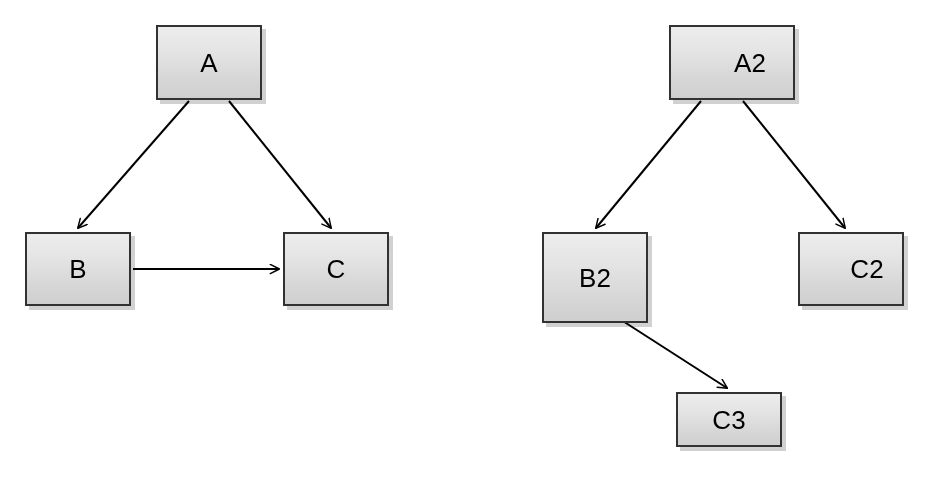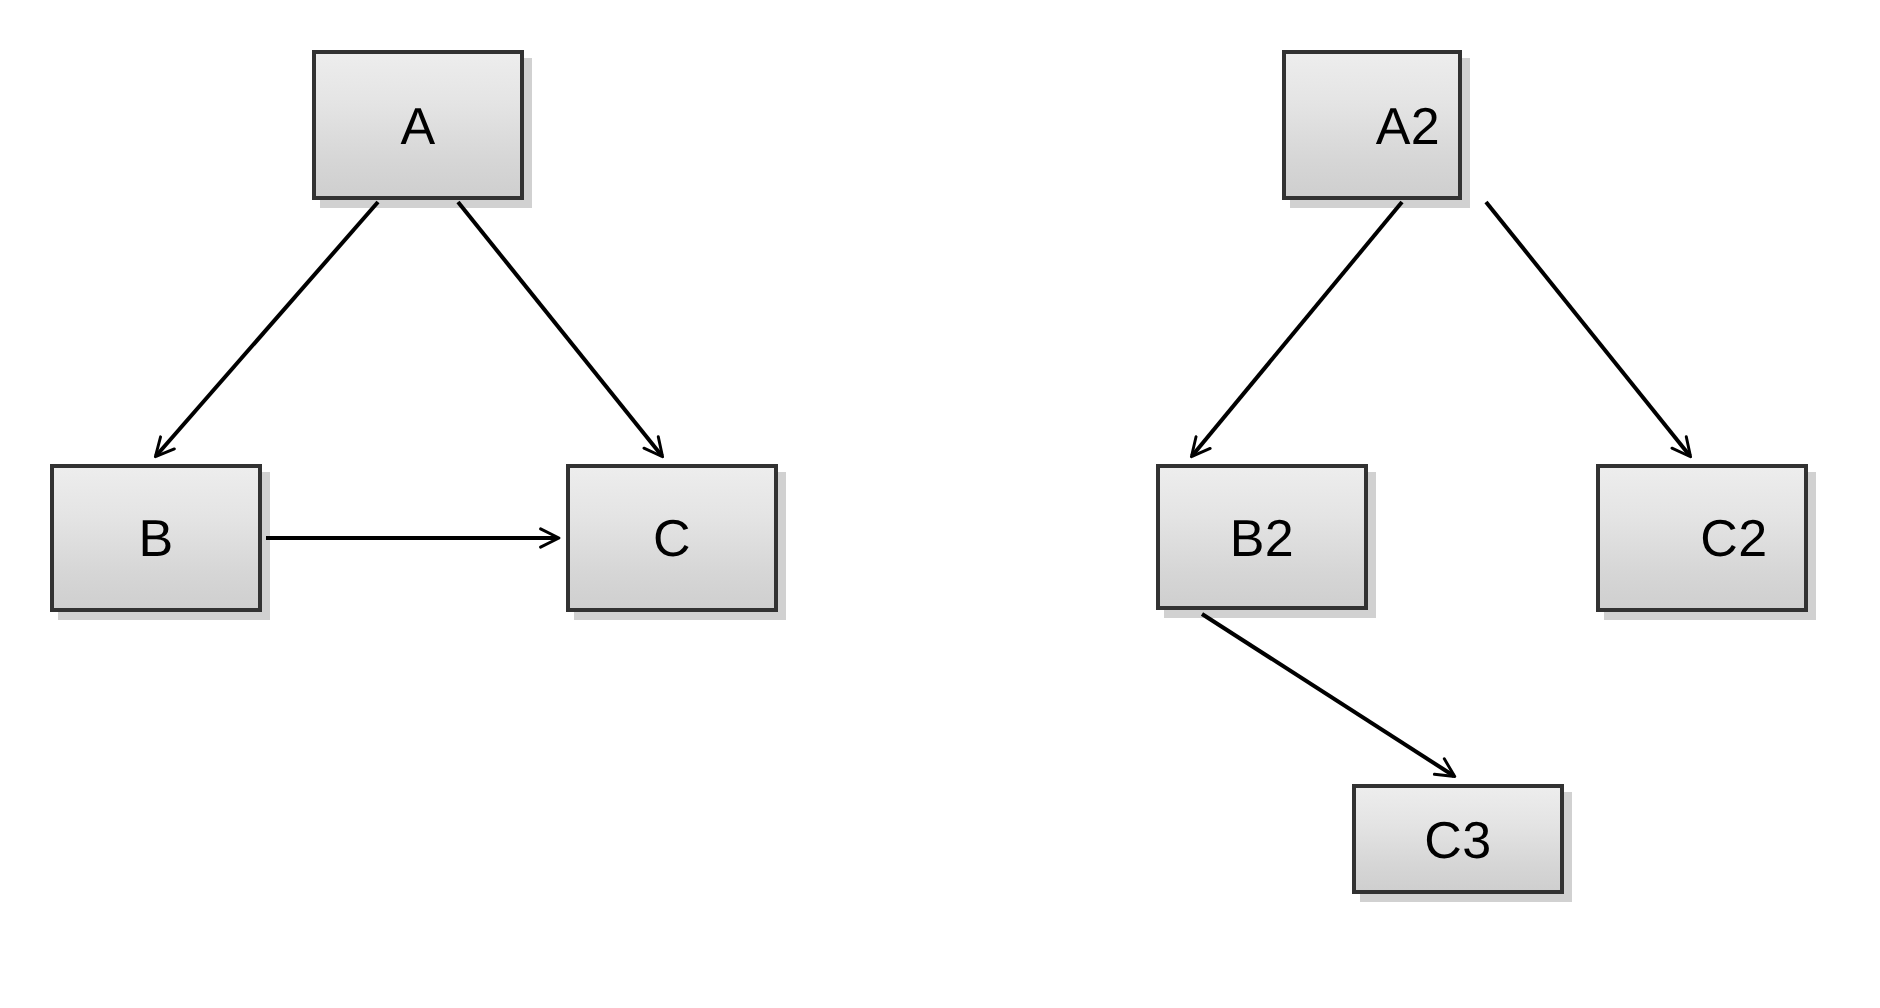--- a/index.html
+++ b/index.html
@@ -70,24 +70,24 @@
   <div id="nodes-group">
       <div class="node" style="left: 156px; top: 25px; width: 106px; height: 75px;">
         <span class="node-label">A</span>
       </div>
       <div class="node" style="left: 25px; top: 232px; width: 106px; height: 74px;">
         <span class="node-label">B</span>
       </div>
       <div class="node" style="left: 283px; top: 232px; width: 106px; height: 74px;">
         <span class="node-label">C</span>
       </div>
-      <div class="node" style="left: 641px; top: 25px; width: 90px; height: 75px; padding-left: 36px;">
+      <div class="node" style="left: 669px; top: 25px; width: 126px; height: 75px; padding-left: 36px;">
         <span class="node-label">A2</span>
       </div>
-      <div class="node" style="left: 542px; top: 232px; width: 106px; height: 73px; margin-left: 36px;">
+      <div class="node" style="left: 542px; top: 232px; width: 106px; height: 91px;">
         <span class="node-label">B2</span>
       </div>
       <div class="node" style="left: 798px; top: 232px; width: 106px; height: 74px; padding-left: 32px;">
         <span class="node-label">C2</span>
       </div>
       <div class="node" style="left: 676px; top: 392px; width: 106px; height: 55px;">
         <span class="node-label">C3</span>
       </div>
     </div>
 

